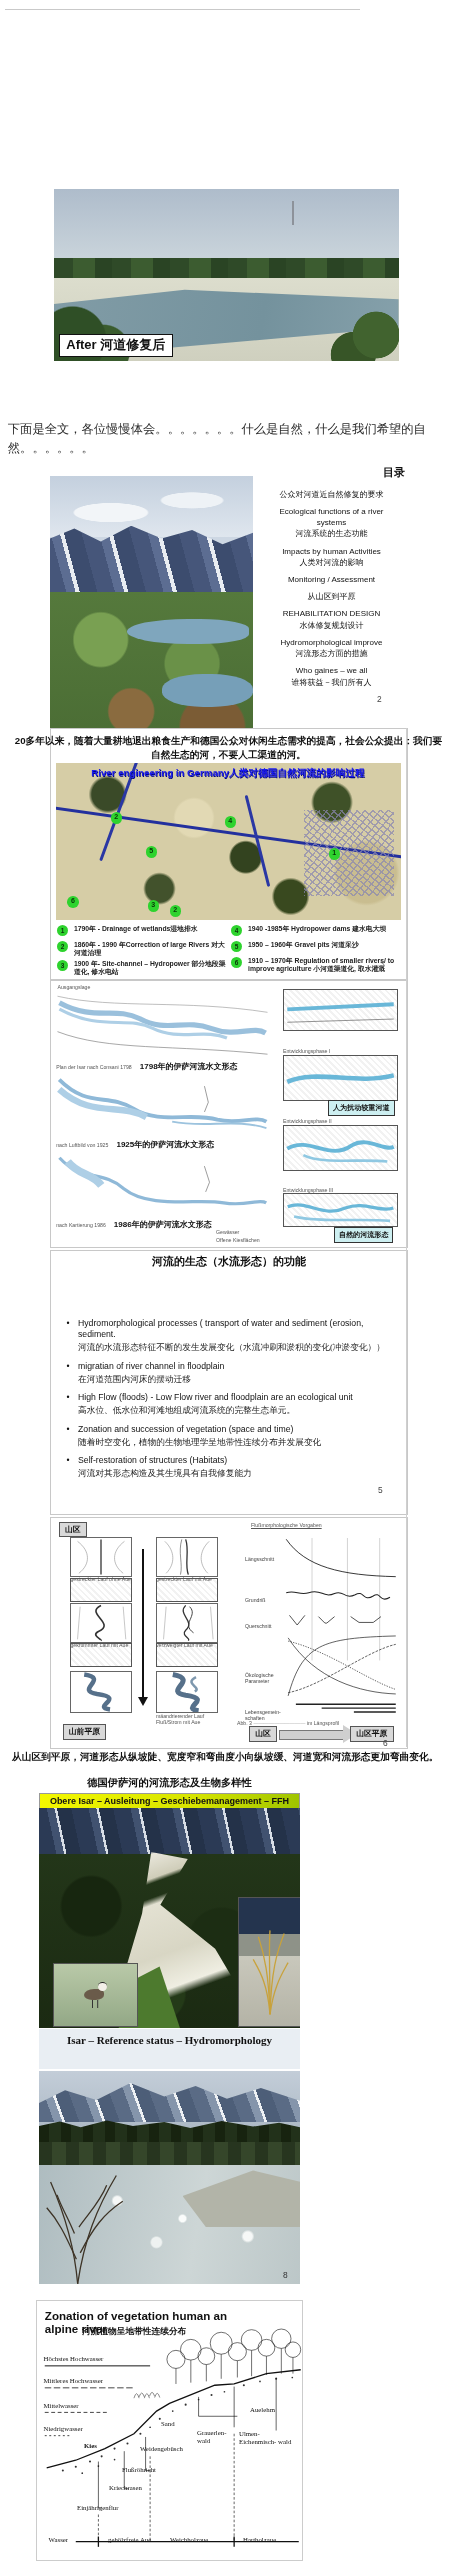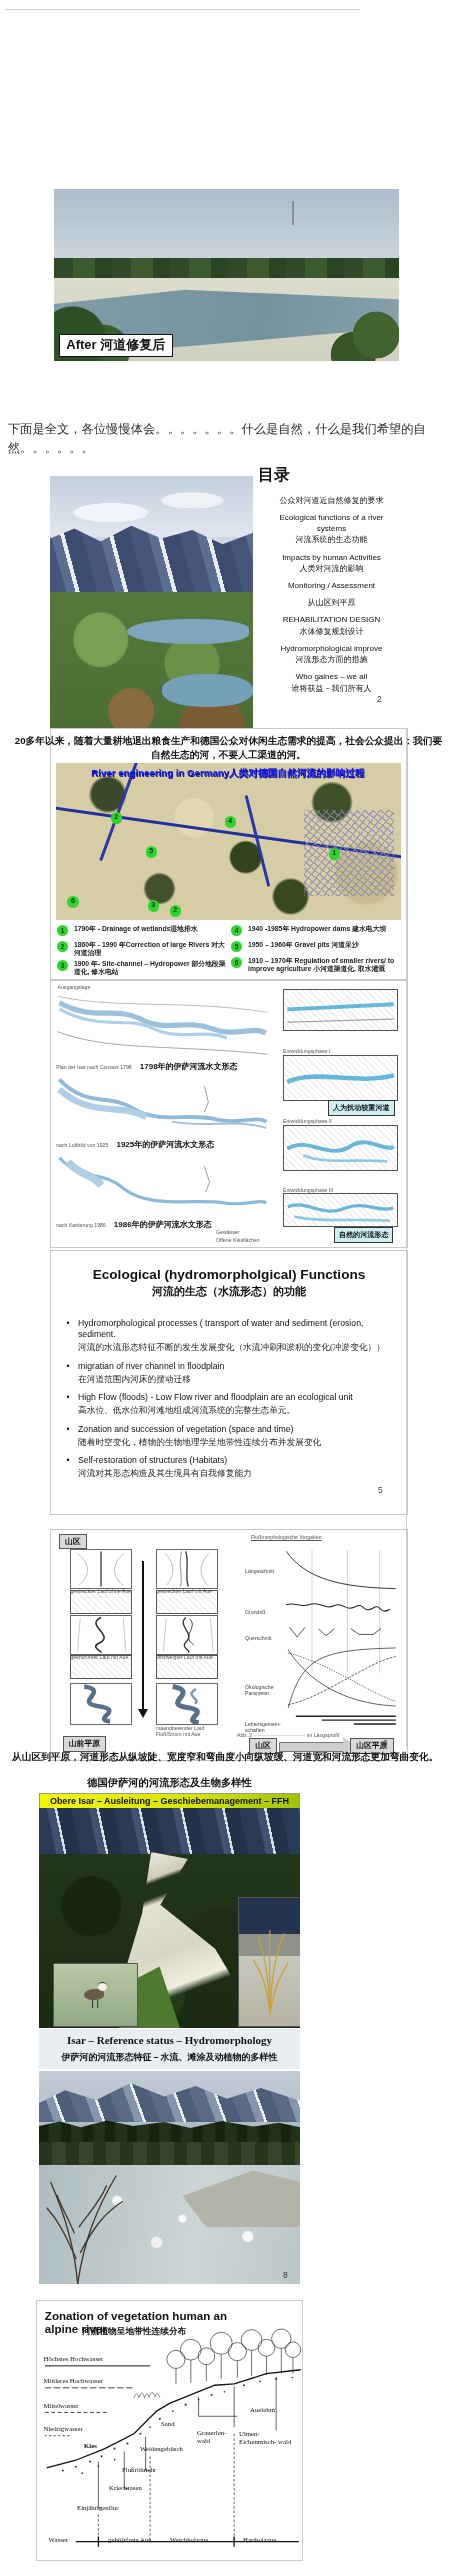--- a/index.html
+++ b/index.html
@@ -86,21 +86,21 @@
       <div class="abs" style="left:0;top:42%;width:100%;height:58%;background:
            radial-gradient(circle at 25% 30%,#79a052 0 14%,transparent 15%),
            radial-gradient(circle at 70% 45%,#6a9148 0 16%,transparent 17%),
            radial-gradient(circle at 40% 75%,#8a6b3f 0 13%,transparent 14%),
            radial-gradient(circle at 80% 85%,#7b5c35 0 15%,transparent 16%),
            linear-gradient(#55793c,#4a6c34);"></div>
       <div class="abs" style="left:38%;top:52%;width:60%;height:9%;background:#7fa6bd;border-radius:50% 40% 40% 50%;"></div>
       <div class="abs" style="left:55%;top:72%;width:45%;height:12%;background:#769fb8;border-radius:45%;"></div>
     </div>
     <div class="abs" style="left:208px;top:0;width:147px;">
-      <div style="font-size:16px;font-weight:bold;text-align:left;margin:2.6px 0 9px 0;font-family:Liberation Mono, monospace;">目录</div>
+      <div style="font-size:11px;font-weight:bold;text-align:right;margin:2.6px 0 9px 0;font-family:Liberation Mono, monospace;">目录</div>
       <div class="toc-group">
           <div class="toc-line">公众对河道近自然修复的要求</div>
         </div>
       <div class="toc-group">
         <div class="toc-line">Ecological functions of a river</div>
         <div class="toc-line">systems</div>
         <div class="toc-line">河流系统的生态功能</div>
       </div>
       <div class="toc-group">
         <div class="toc-line">Impacts by human Activities</div>
@@ -242,38 +242,37 @@
     <div class="hatchbox" style="left:232px;top:212px;width:113px;height:32px;">
       <svg width="113" height="32" viewBox="0 0 175 50">
           <path d="M5,20 C35,8 60,38 95,22 C125,10 150,30 170,22" stroke="#69b7d8" stroke-width="5" fill="none"></path>
           <path d="M15,35 C55,45 120,38 165,42" stroke="#8fc8e2" stroke-width="4" fill="none"></path>
         </svg>
     </div>
     <div class="cyanbox" style="left:283px;top:246px;">自然的河流形态</div>
   </div>
 
   <div class="slide" style="left:50px;top:1250px;width:356px;height:263px;">
-    <div style="text-align:center;font-size:13.6px;font-weight:bold;margin-top:15.5px;">Ecological (hydromorpholgical) Functions</div>
     <div style="text-align:center;font-size:11px;font-weight:bold;font-family:'Liberation Serif',serif;margin-top:2.6px;">河流的生态（水流形态）的功能</div>
     <div class="abs" style="left:27px;top:60px;width:309px;">
       <div class="bullet-en">Hydromorphological processes ( transport of water and sediment (erosion, sediment.</div>
       <div class="bullet-zh">河流的水流形态特征不断的发生发展变化（水流冲刷和淤积的变化(冲淤变化））</div>
       <div class="bullet-en">migratian of river channel in  floodplain</div>
       <div class="bullet-zh">在河道范围内河床的摆动迁移</div>
       <div class="bullet-en">High Flow (floods) - Low Flow  river and floodplain are an ecological unit</div>
       <div class="bullet-zh">高水位、低水位和河滩地组成河流系统的完整生态单元。</div>
       <div class="bullet-en">Zonation and succession of vegetation (space and time)</div>
       <div class="bullet-zh">随着时空变化，植物的生物地理学呈地带性连续分布并发展变化</div>
       <div class="bullet-en">Self-restoration of  structures (Habitats)</div>
       <div class="bullet-zh">河流对其形态构造及其生境具有自我修复能力</div>
     </div>
     <div class="pagenum" style="left:327px;top:234px;">5</div>
   </div>
 
-  <div class="slide" style="left:50px;top:1517px;width:356px;height:230px;margin-top:12px;">
+  <div class="slide" style="left:50px;top:1517px;width:356px;height:230px;">
     <div class="graybox" style="left:7.8px;top:3.9px;">山区</div>
 
     <div class="fr-box" style="left:19.4px;top:19.4px;width:60px;height:38px;">
       <svg width="60" height="38" viewBox="0 0 92 58">
           <path d="M46,2 L46,56" stroke="#333" stroke-width="2" fill="none"></path>
           <path d="M10,5 C30,20 30,40 12,54 M82,5 C62,20 62,40 80,54" stroke="#999" stroke-width="1" fill="none"></path>
         </svg>
     </div>
     <div class="fr-box" style="left:105px;top:19.4px;width:60px;height:38px;">
       <svg width="60" height="38" viewBox="0 0 92 58">
@@ -386,21 +385,20 @@
           <path d="M48,180 C48,110 46,80 48,50"></path>
             <path d="M48,180 C44,130 30,110 22,95"></path>
           <path d="M48,180 C54,135 68,115 76,100"></path>
         </g>
       </svg>
     </div>
   </div>
 
   <div class="abs" style="left:39px;top:2029px;width:261px;height:40px;background:#e9eef3;">
     <div style="text-align:center;font-family:'Liberation Serif',serif;font-weight:bold;font-size:11px;padding-top:5.2px;">Isar – Reference status – Hydromorphology</div>
-    <div style="text-align:center;font-weight:bold;font-size:9px;padding-top:5.2px;">伊萨河的河流形态特征－水流、滩涂及动植物的多样性</div>
   </div>
   <div class="photo" style="left:39px;top:2071px;width:261px;height:71px;background:linear-gradient(#c3cdd8,#a9b6c2);">
     <div class="abs" style="left:0;top:12%;width:100%;height:60%;
          background:repeating-linear-gradient(70deg,#5a6b85 0 14.2px,#8595ab 14.2px 22px,#eef1f4 22px 24.6px,#4d5e78 24.6px 38px);
          clip-path:polygon(0 55%,10% 25%,22% 48%,35% 8%,48% 40%,60% 15%,72% 45%,85% 20%,100% 50%,100% 100%,0 100%);"></div>
     <div class="abs" style="left:0;bottom:0;width:100%;height:32%;
          background:repeating-linear-gradient(90deg,#17230f 0 10.3px,#22311a 10.3px 22px);clip-path:polygon(0 30%,8% 10%,16% 35%,26% 5%,36% 30%,48% 12%,58% 38%,70% 8%,82% 32%,92% 15%,100% 35%,100% 100%,0 100%);"></div>
   </div>
   <div class="photo" style="left:39px;top:2142px;width:261px;height:142px;background:linear-gradient(#9fb0b6,#c2cbcd);">
     <div class="abs" style="left:0;top:0;width:100%;height:16%;background:repeating-linear-gradient(90deg,#27351f 0 13px,#35462a 13px 27px);"></div>

